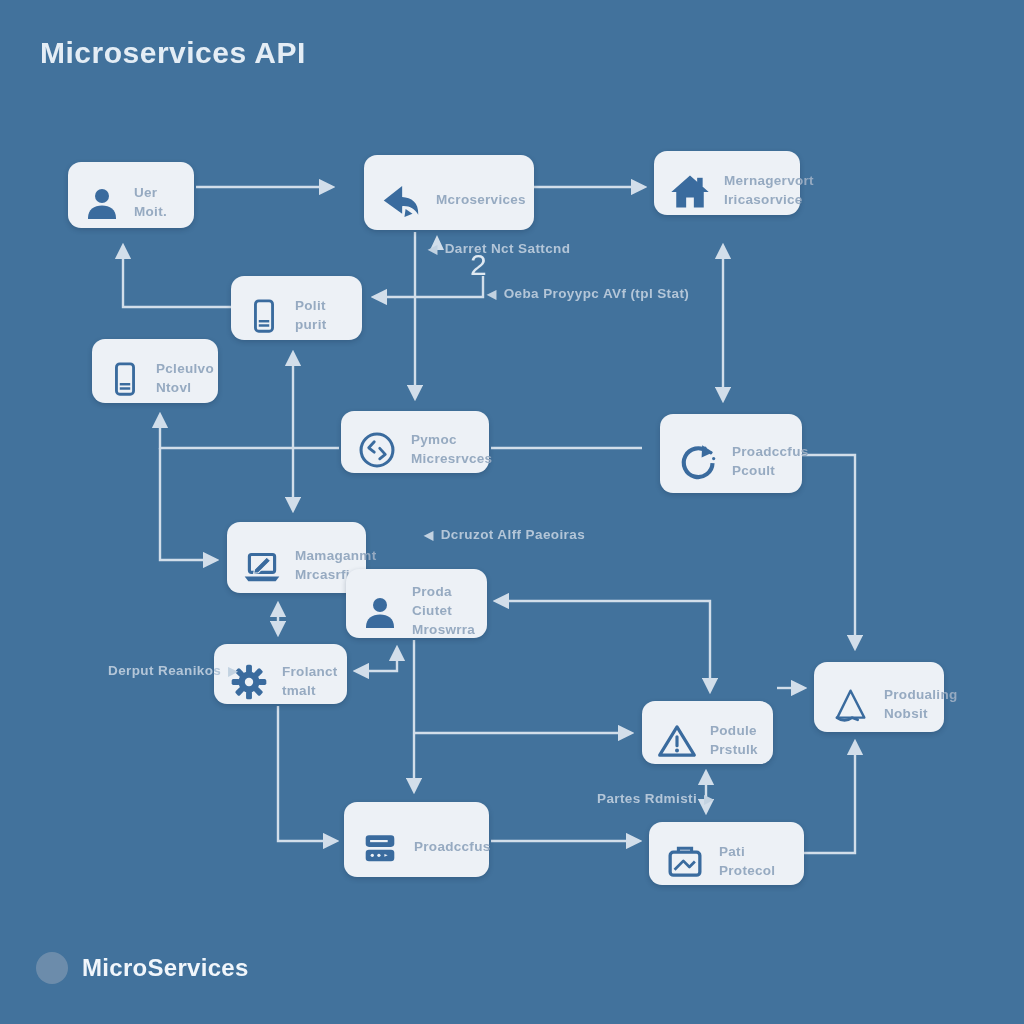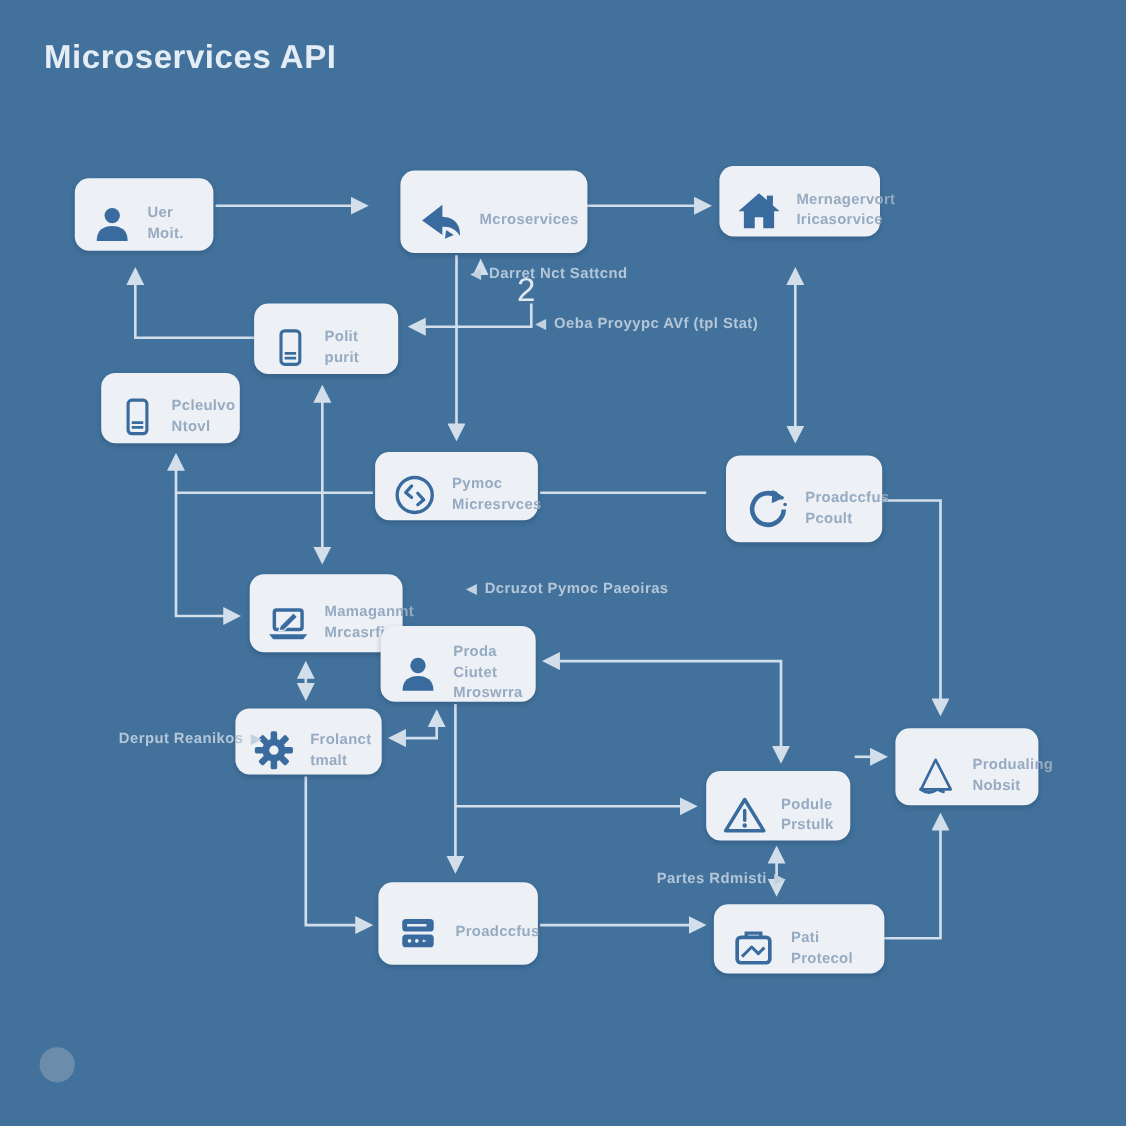--- a/index.html
+++ b/index.html
@@ -296,30 +296,31 @@
 
   <div class="big-num" style="left:470px;top:248px">2</div>
 
   <div class="flabel" style="left:487px;top:286px">
     <span class="ar">◀</span>
     <span>Oeba Proyypc AVf (tpl Stat)</span>
   </div>
 
   <div class="flabel" style="left:424px;top:527px">
     <span class="ar">◀</span>
-    <span>Dcruzot Pymoc Paeoiras</span>
+    <span>Dcruzot Alff Paeoiras</span>
   </div>
 
   <div class="flabel" style="left:108px;top:663px">
     <span>Derput Reanikos</span>
     <span class="ar">▶</span>
   </div>
 
   <div class="flabel" style="left:597px;top:791px">
     <span>Partes Rdmisti</span>
     <span class="ar">▶</span>
   </div>
 
   <div class="footer">
     <div class="dot"></div>
+    <span class="brand">MicroServices</span>
   </div>
 
 </div>
 
 </body></html>

